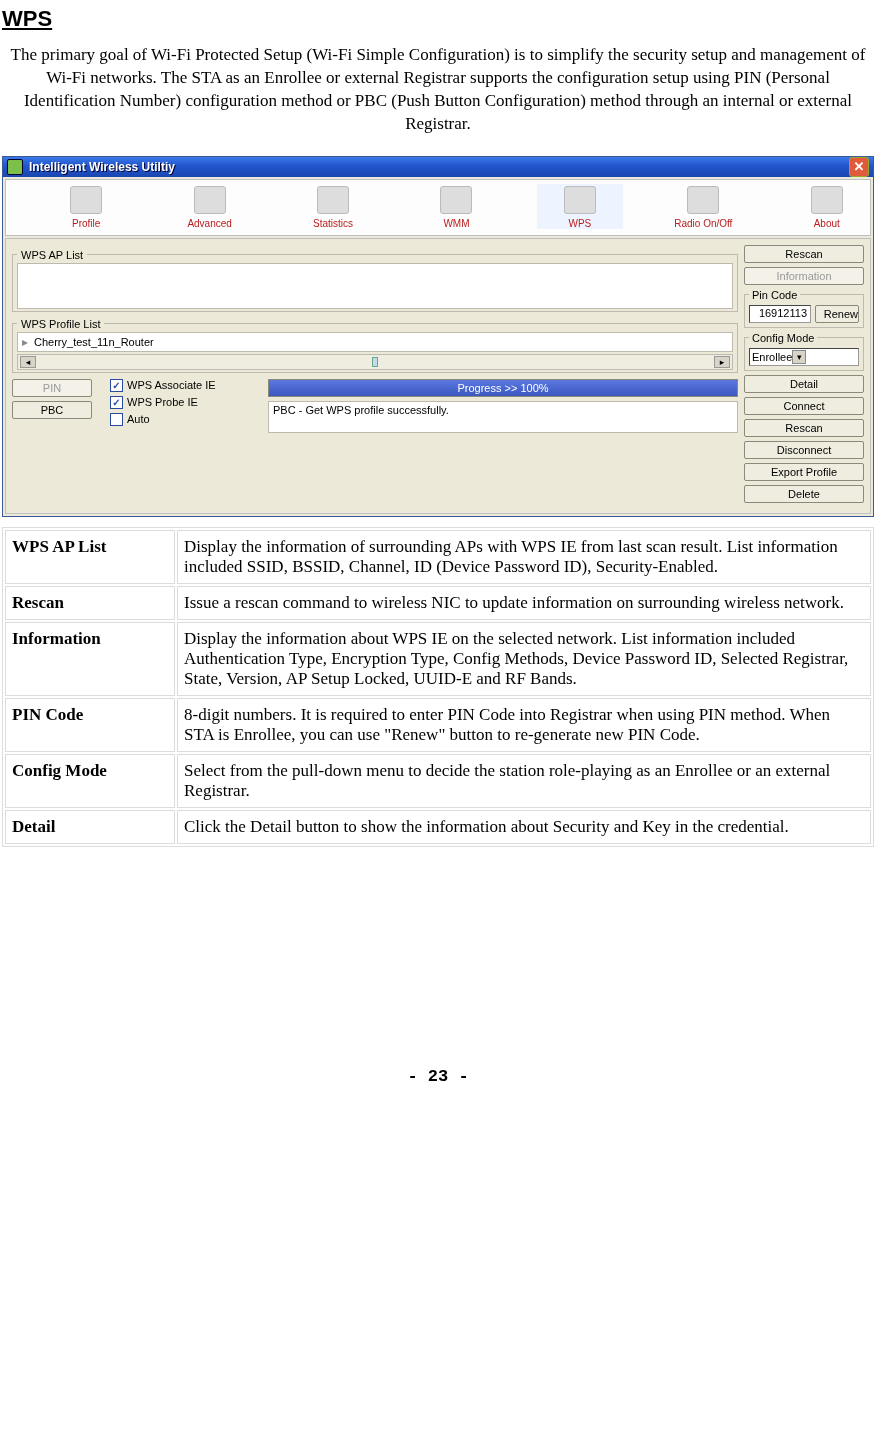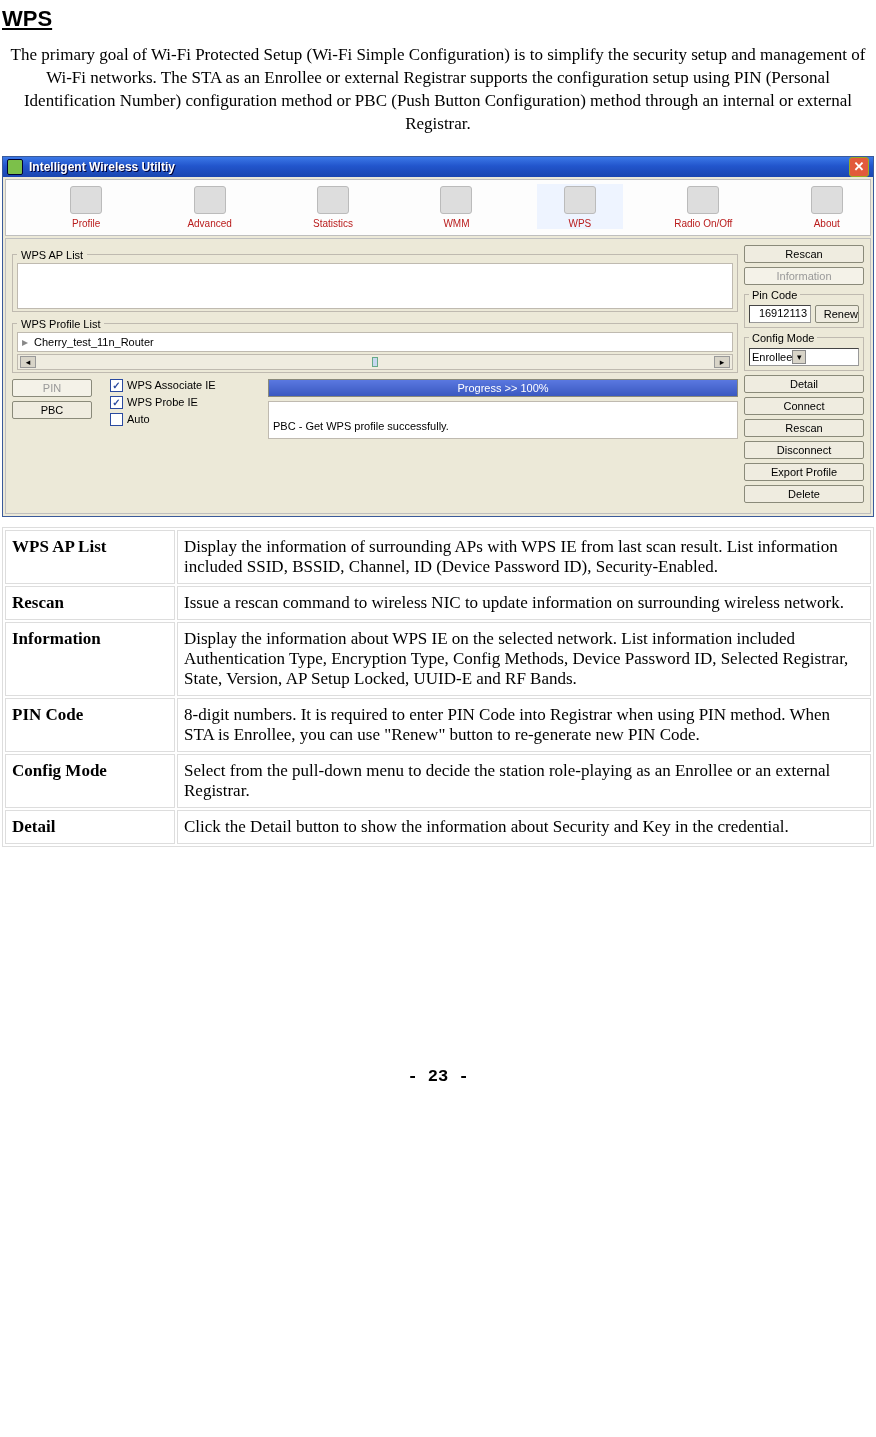--- a/index.html
+++ b/index.html
@@ -47,21 +47,21 @@
   .select { width:100%; background:#fff; border:1px inset #999; font-size:11px; padding:1px 2px; display:flex; justify-content:flex-start; align-items:center; }
   .select .dd { width:14px; height:14px; background:#d8d4c8; border:1px solid #888; font-size:9px; display:flex; align-items:center; justify-content:center; }
 
   .bottomrow { display:flex; gap:18px; margin-top:6px; }
   .stackbtns { width:80px; display:flex; flex-direction:column; gap:4px; }
   .checks { width:140px; display:flex; flex-direction:column; gap:4px; font-size:11px; padding-top:0; }
   .chk { display:flex; align-items:center; gap:4px; }
   .chkbox { width:13px; height:13px; border:1px solid #2a4aa0; background:#fff; display:flex; align-items:center; justify-content:center; font-size:10px; color:#2a4aa0; font-weight:bold; }
   .progress-area { flex:1; }
   .progressbar { height:18px; border:1px solid #8a8a7a; background:linear-gradient(to bottom,#5a78e0,#3a58c0); color:#fff; font-size:11px; display:flex; align-items:center; justify-content:center; }
-  .statusmsg { border:1px solid #bfbab0; background:#fff; margin-top:4px; padding:18px 4px; font-size:11px; height:32px; }
+  .statusmsg { border:1px solid #bfbab0; background:#fff; margin-top:4px; padding:2px 4px; font-size:11px; height:32px; }
 
   
   table.desc { border-collapse:separate; border-spacing:2px; width:100%; font-family:"Times New Roman",serif; font-size:17px; margin-top:6px; border:1px solid #ddd; }
   table.desc td { border:1px solid #ddd; padding:6px 6px; vertical-align:top; }
   table.desc td.k { width:170px; font-weight:bold; }
 
   .footer { text-align:center; font-size:17px; font-family:Liberation Mono, monospace; margin-top:220px; font-weight:bold; }
 </style>
 </head>
 <body>

